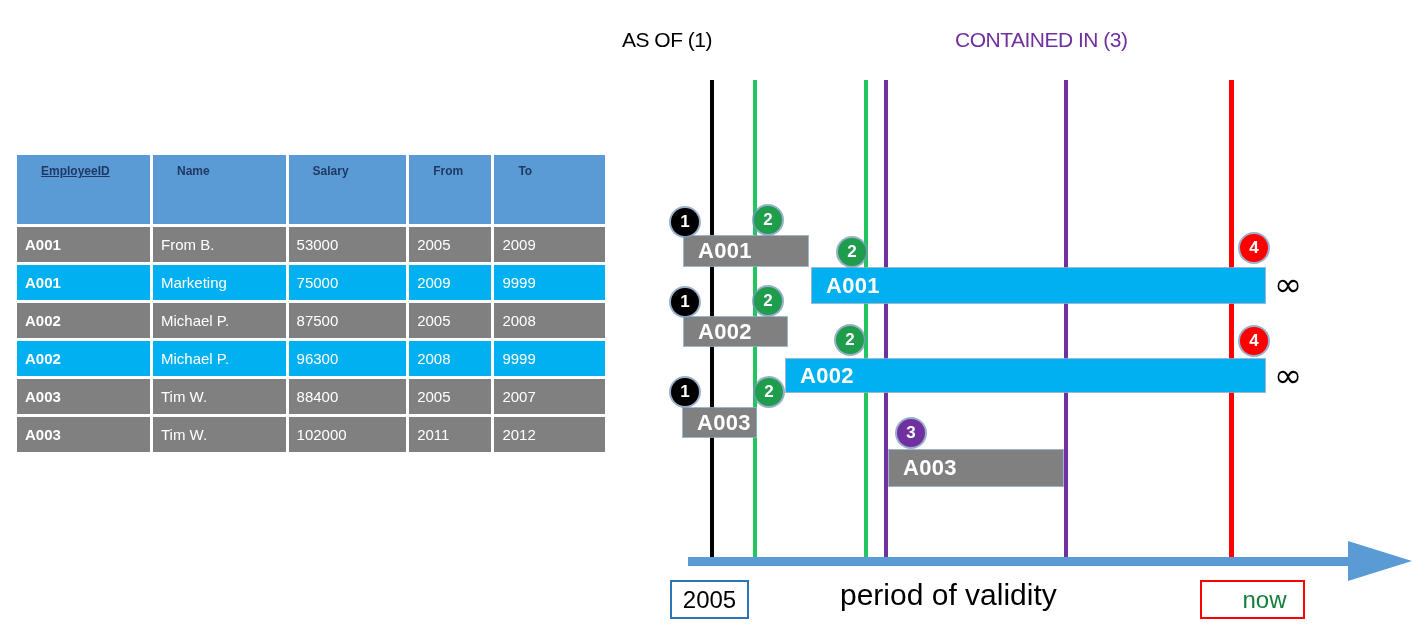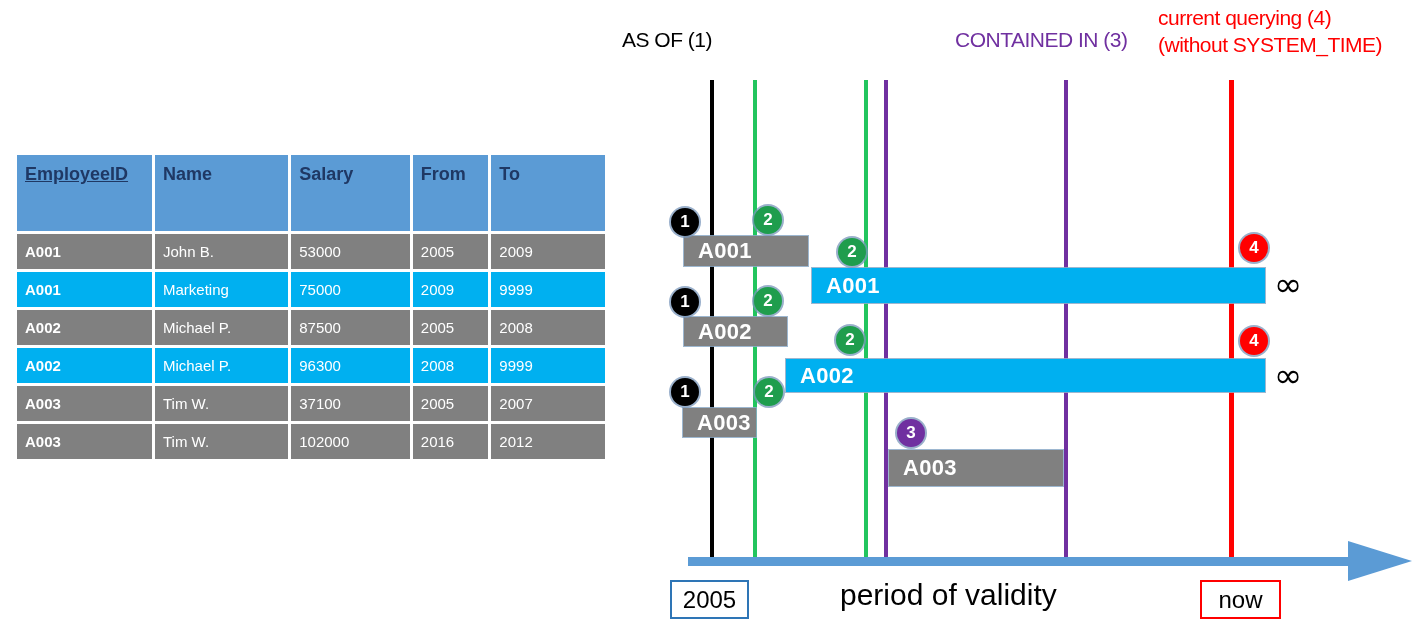--- a/index.html
+++ b/index.html
@@ -9,22 +9,22 @@
     font-family:"Liberation Sans", sans-serif;
     position:relative;
     overflow:hidden;
   }
   .stage{position:absolute;left:0;top:0;width:1428px;height:637px;}
 
   
   .emp-table{position:absolute;left:14px;top:152px;border-collapse:separate;border-spacing:3px;width:594px;}
   .emp-table th{
     background:#5B9BD5;color:#1F3864;
-    font-size:18px;font-weight:bold;text-align:left;
-    padding:9px 8px 46px 8px;vertical-align:top;
+    font-size:12px;font-weight:bold;text-align:left;
+    padding:9px 8px 46px 24px;vertical-align:top;
   }
   .emp-table th.id-col span{text-decoration:underline;}
   .emp-table td{
     color:#ffffff;font-size:15px;padding:9px 8px;vertical-align:middle;
   }
   .emp-table tr.row-hist td{background:#808080;}
   .emp-table tr.row-cur td{background:#00B0F0;}
   .emp-table td.idc{font-weight:bold;}
   .w-id{width:126px;} .w-name{width:140px;margin-top:44px;} .w-sal{width:124px;}
   .w-from{width:66px;} .w-to{width:126px;}
@@ -61,42 +61,42 @@
   .inf{position:absolute;font-size:34px;color:#000000;font-family:"DejaVu Sans", sans-serif;line-height:1;}
 
   .axis{position:absolute;left:688px;top:557px;width:666px;height:9px;background:#5B9BD5;}
   .axis-head{position:absolute;left:1348px;top:541px;width:0;height:0;
              border-top:20px solid transparent;border-bottom:20px solid transparent;
              border-left:64px solid #5B9BD5;}
 
   .tag{position:absolute;display:flex;align-items:center;justify-content:center;
        font-size:24px;background:#ffffff;}
   .tag-start{left:670px;top:580px;width:75px;height:35px;border:2px solid #2E75B6;color:#000000;}
-  .tag-now{left:1200px;top:580px;width:77px;height:35px;border:2px solid #FF0000;color:#000000;}
+  .tag-now{left:1200px;top:580px;width:77px;height:35px;border:2px solid #FF0000;color:#15803d;padding-left:24px;}
   .axis-title{position:absolute;left:840px;top:578px;font-size:30px;color:#000000;}
 </style>
 </head>
 <body>
 
 <div class="stage">
 
   <table class="emp-table">
     <thead>
       <tr>
         <th class="id-col w-id"><span>EmployeeID</span></th>
         <th class="w-name">Name</th>
         <th class="w-sal">Salary</th>
         <th class="w-from">From</th>
         <th class="w-to">To</th>
       </tr>
     </thead>
     <tbody>
       <tr class="row-hist">
         <td class="idc">A001</td>
-        <td>John  B.</td>
+        <td>From  B.</td>
         <td>53000</td>
         <td>2005</td>
         <td>2009</td>
       </tr>
       <tr class="row-cur">
         <td class="idc">A001</td>
         <td>Marketing</td>
         <td>75000</td>
         <td>2009</td>
         <td>9999</td>
@@ -111,41 +111,37 @@
       <tr class="row-cur">
         <td class="idc">A002</td>
         <td>Michael P.</td>
         <td>96300</td>
         <td>2008</td>
         <td>9999</td>
       </tr>
       <tr class="row-hist">
         <td class="idc">A003</td>
         <td>Tim W.</td>
-        <td>37100</td>
+        <td>88400</td>
         <td>2005</td>
         <td>2007</td>
       </tr>
       <tr class="row-hist">
         <td class="idc">A003</td>
         <td>Tim W.</td>
         <td>102000</td>
-        <td>2016</td>
+        <td>2011</td>
         <td>2012</td>
       </tr>
     </tbody>
   </table>
 
   <div class="legend">
     <div class="leg leg-asof">AS OF (1)</div>
     <div class="leg leg-contained">CONTAINED IN (3)</div>
-    <div class="leg leg-current">
-      <div>current querying (4)</div>
-      <div>(without SYSTEM_TIME)</div>
-    </div>
   </div>
 
   <div class="vline vl-black" style="left:710px;top:80px;height:485px;"></div>
   <div class="vline vl-green" style="left:753px;top:80px;height:485px;"></div>
   <div class="vline vl-green" style="left:864px;top:80px;height:485px;"></div>
   <div class="vline vl-purple" style="left:884px;top:80px;height:485px;"></div>
   <div class="vline vl-purple" style="left:1064px;top:80px;height:485px;"></div>
   <div class="vline vl-red" style="left:1229px;top:80px;height:485px;"></div>
 
   <div class="bar bar-hist" style="left:684px;top:236px;width:124px;height:30px;">

